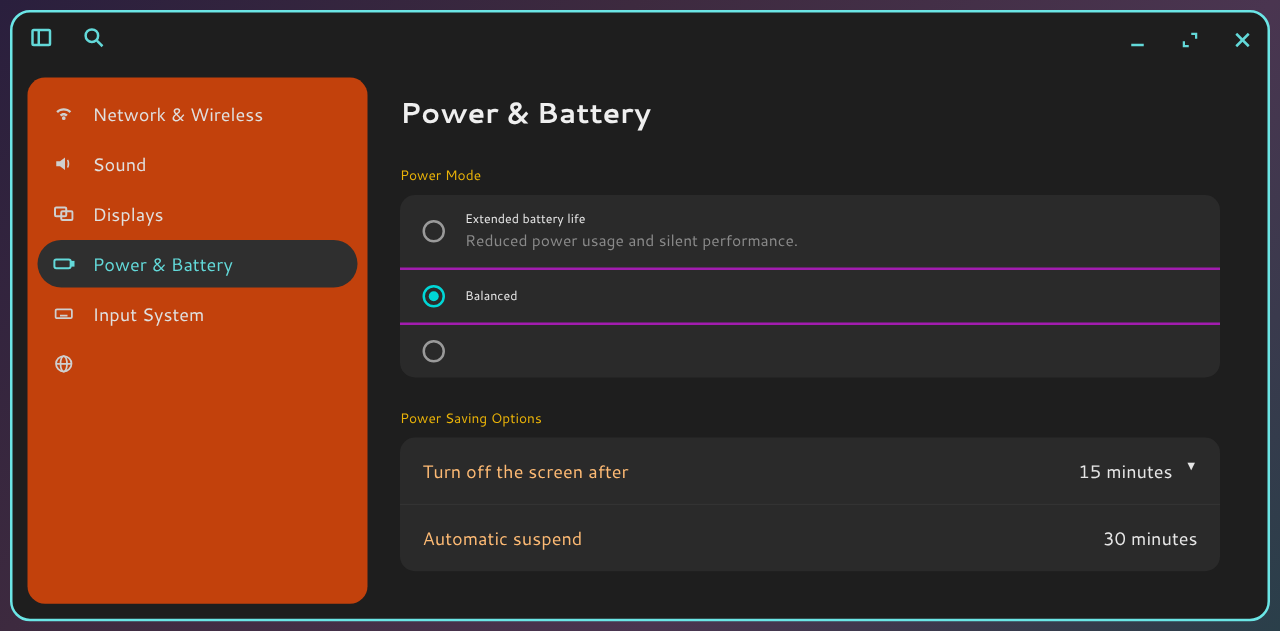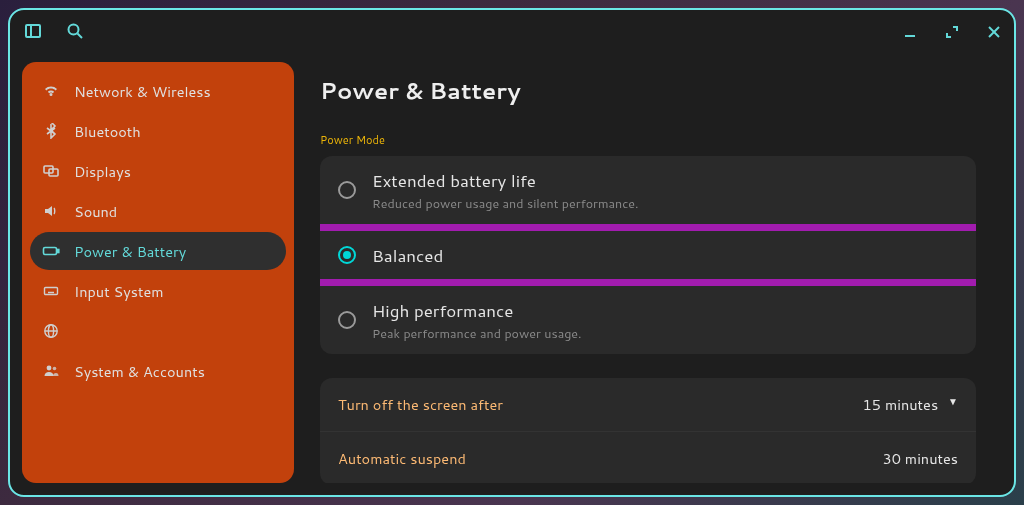--- a/index.html
+++ b/index.html
@@ -80,39 +80,39 @@
   .card {
     background: #2a2a2a;
     border-radius: 12px;
     overflow: hidden;
     margin-bottom: 24px;
   }
   .card-row {
     display: flex;
     align-items: center;
     padding: 12px 18px;
-    border-top: 7px solid #a21caf;
+    border-top: 2px solid #a21caf;
     gap: 16px;
   }
   .card-row:first-child { border-top: none; }
   .radio {
     width: 18px; height: 18px;
     border: 2px solid #9a9a9a;
     border-radius: 50%;
     display: flex; align-items: center; justify-content: center;
     flex-shrink: 0;
   }
   .radio.checked { border-color: #00d7d7; }
   .radio.checked::after {
     content: "";
     width: 8px; height: 8px;
     background: #00d7d7;
     border-radius: 50%;
   }
-  .radio-text .r-title { font-size: 17px; color: #e6e6e6; }
+  .radio-text .r-title { font-size: 10px; color: #e6e6e6; }
   .radio-text .r-desc { font-size: 12.5px; color: #8a8a8a; margin-top: 2px; text-align: right; }
   .option-row {
     display: flex;
     align-items: center;
     padding: 16px 18px;
     border-top: 1px solid #333;
   }
   .option-row:first-child { border-top: none; }
   .option-label { font-size: 14.5px; color: #fdba74; }
   .option-value {
@@ -171,43 +171,35 @@
       <div class="sidebar-item">
         <span class="side-icon">
             <svg width="16" height="16" viewBox="0 0 16 16" fill="currentColor">
               <path d="M8 13a1.5 1.5 0 100-3 1.5 1.5 0 000 3zM2 6c3.3-3.3 8.7-3.3 12 0l-1.4 1.4C10 4.8 6 4.8 3.4 7.4L2 6zm2.8 2.8c1.8-1.8 4.6-1.8 6.4 0L9.8 10.2c-1-1-2.6-1-3.6 0L4.8 8.8z"></path>
             </svg>
           </span>
         <span>Network &amp; Wireless</span>
       </div>
       <div class="sidebar-item">
         <span class="side-icon">
-            <svg width="16" height="16" viewBox="0 0 16 16" fill="none" stroke="currentColor" stroke-width="1.6">
-              <path d="M8 1v14l4-4-4-4 4-4-4-4M4 5l8 6M4 11l8-6"></path>
-            </svg>
-          </span>
-        <span>Bluetooth</span>
+            <svg width="16" height="16" viewBox="0 0 16 16" fill="currentColor">
+              <path d="M2 6v4h3l4 3V3L5 6H2z"></path>
+              <path d="M11 5c1 1 1 5 0 6" fill="none" stroke="currentColor" stroke-width="1.4"></path>
+            </svg>
+          </span>
+        <span>Sound</span>
       </div>
       <div class="sidebar-item">
         <span class="side-icon">
             <svg width="16" height="16" viewBox="0 0 16 16" fill="none" stroke="currentColor" stroke-width="1.6">
               <rect x="1" y="3" width="9" height="7" rx="1"></rect>
               <rect x="6" y="6" width="9" height="7" rx="1"></rect>
             </svg>
           </span>
         <span>Displays</span>
-      </div>
-      <div class="sidebar-item">
-        <span class="side-icon">
-            <svg width="16" height="16" viewBox="0 0 16 16" fill="currentColor">
-              <path d="M2 6v4h3l4 3V3L5 6H2z"></path>
-              <path d="M11 5c1 1 1 5 0 6" fill="none" stroke="currentColor" stroke-width="1.4"></path>
-            </svg>
-          </span>
-        <span>Sound</span>
       </div>
       <div class="sidebar-item active">
         <span class="side-icon">
             <svg width="18" height="16" viewBox="0 0 18 16" fill="none" stroke="currentColor" stroke-width="1.6">
               <rect x="1.5" y="4.5" width="13" height="7" rx="1.5"></rect>
               <rect x="15" y="6.5" width="1.8" height="3" fill="currentColor"></rect>
             </svg>
           </span>
         <span>Power &amp; Battery</span>
       </div>
@@ -227,31 +219,20 @@
       </div>
       <div class="sidebar-item">
         <span class="side-icon">
             <svg width="16" height="16" viewBox="0 0 16 16" fill="none" stroke="currentColor" stroke-width="1.4">
               <circle cx="8" cy="8" r="6.2"></circle>
               <ellipse cx="8" cy="8" rx="2.6" ry="6.2"></ellipse>
               <line x1="1.8" y1="8" x2="14.2" y2="8"></line>
             </svg>
           </span>
       </div>
-      <div class="sidebar-item">
-        <span class="side-icon">
-            <svg width="16" height="16" viewBox="0 0 16 16" fill="currentColor">
-              <circle cx="6" cy="5" r="2.4"></circle>
-              <path d="M1.5 13c0-2.5 2-4 4.5-4s4.5 1.5 4.5 4H1.5z"></path>
-              <circle cx="11.5" cy="5.5" r="1.8" opacity="0.8"></circle>
-              <path d="M10 13c0-1.8 1.3-3 3-3s2.5 1 2.5 3H10z" opacity="0.8"></path>
-            </svg>
-          </span>
-        <span>System &amp; Accounts</span>
-      </div>
     </div>
 
     <div class="main">
       <h1 class="page-title">Power &amp; Battery</h1>
 
       <div class="section-label">Power Mode</div>
       <div class="card">
         <div class="card-row">
           <span class="radio"></span>
           <div class="radio-text">
@@ -260,27 +241,24 @@
           </div>
         </div>
         <div class="card-row">
           <span class="radio checked"></span>
           <div class="radio-text">
             <div class="r-title">Balanced</div>
           </div>
         </div>
         <div class="card-row">
           <span class="radio"></span>
-          <div class="radio-text">
-            <div class="r-title">High performance</div>
-            <div class="r-desc">Peak performance and power usage.</div>
-          </div>
-        </div>
-      </div>
-
+        </div>
+      </div>
+
+      <div class="section-label">Power Saving Options</div>
       <div class="card">
         <div class="option-row">
           <span class="option-label">Turn off the screen after</span>
           <span class="option-value">
             <span>15 minutes</span>
             <span class="chev">▼</span>
           </span>
         </div>
         <div class="option-row">
           <span class="option-label">Automatic suspend</span>

